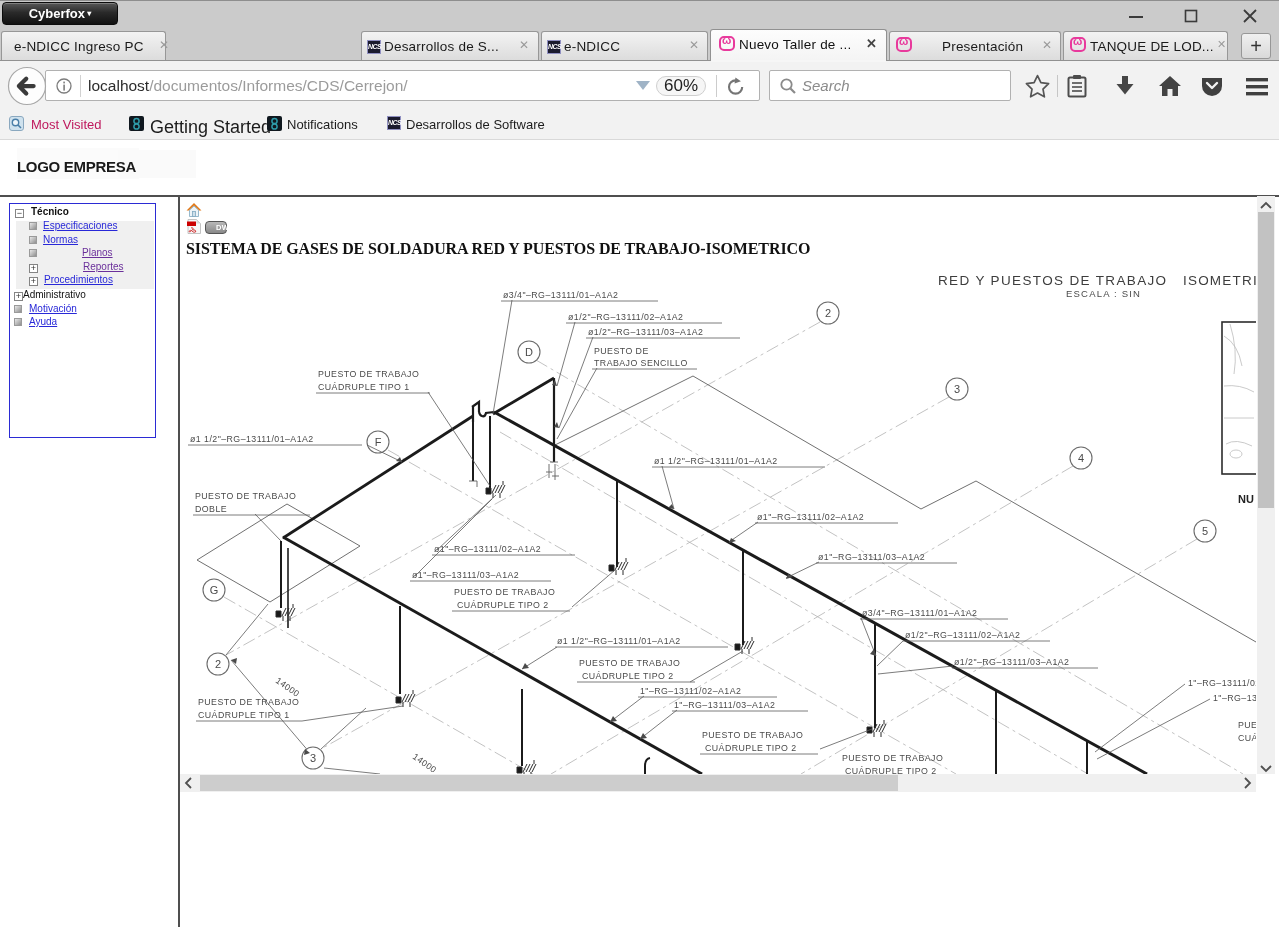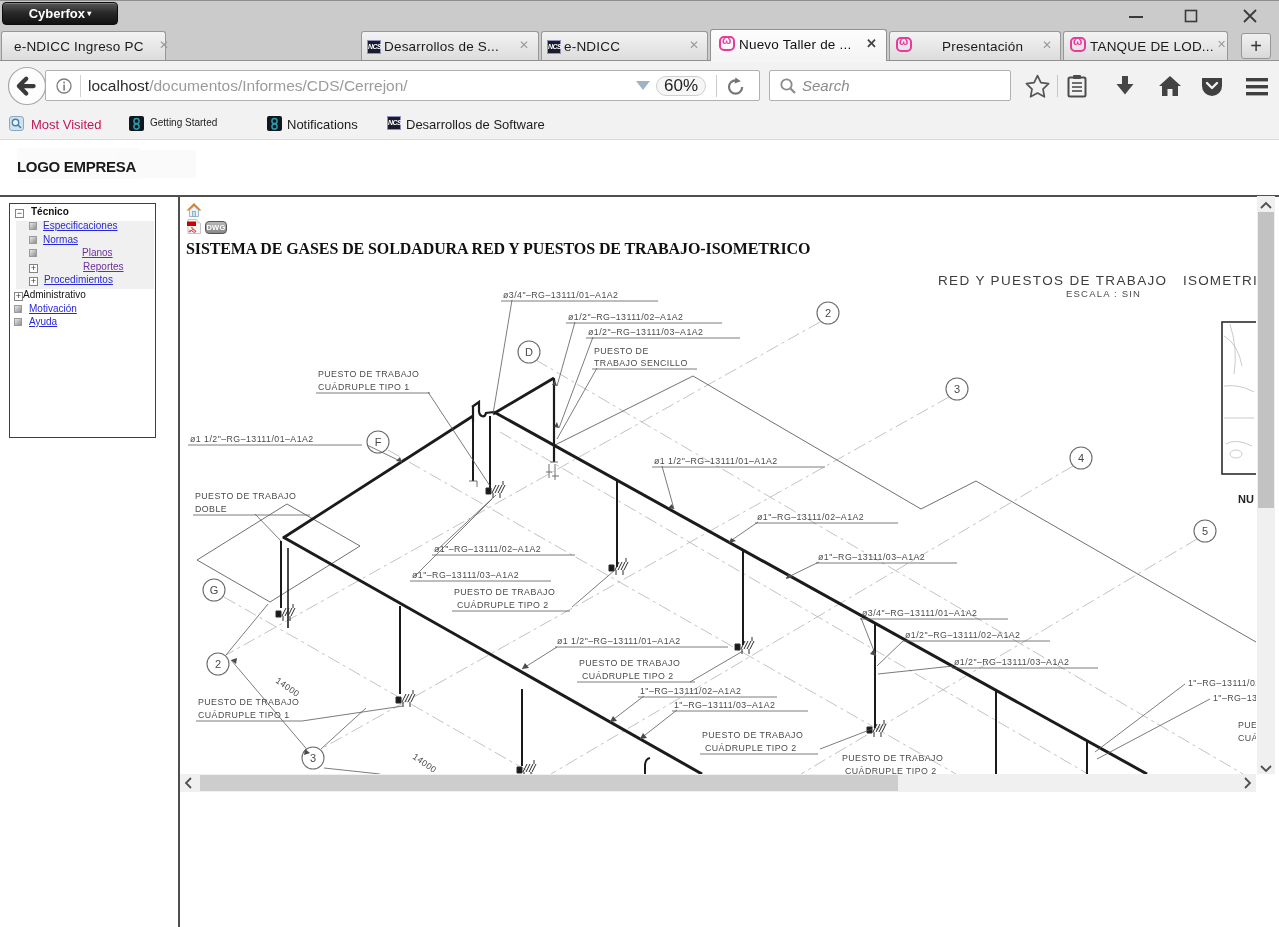--- a/index.html
+++ b/index.html
@@ -151,21 +151,21 @@
     <circle cx="6.5" cy="6.5" r="3.2" fill="#eef6fb" stroke="#4a7fa8" stroke-width="1.4"></circle>
     <line x1="9" y1="9" x2="12" y2="12" stroke="#4a7fa8" stroke-width="1.6"></line>
   </svg>
   <div class="abs" style="left:31px;top:117px;font-size:13px;color:#be185d;">Most Visited</div>
 
   <svg class="abs" style="left:129px;top:116px;" width="15" height="15">
     <rect x="0" y="0" width="15" height="15" rx="2" fill="#10181f"></rect>
     <circle cx="7.5" cy="5" r="2.6" fill="none" stroke="#2e9aa8" stroke-width="1.5"></circle>
     <circle cx="7.5" cy="10.5" r="2.6" fill="none" stroke="#2e9aa8" stroke-width="1.5"></circle>
   </svg>
-  <div class="abs" style="left:150px;top:117px;font-size:10px;color:#1c1c1c;">Getting Started</div>
+  <div class="abs" style="left:150px;top:117px;font-size:18px;color:#1c1c1c;">Getting Started</div>
 
   <svg class="abs" style="left:267px;top:116px;" width="15" height="15">
     <rect x="0" y="0" width="15" height="15" rx="2" fill="#10181f"></rect>
     <circle cx="7.5" cy="5" r="2.6" fill="none" stroke="#2e9aa8" stroke-width="1.5"></circle>
     <circle cx="7.5" cy="10.5" r="2.6" fill="none" stroke="#2e9aa8" stroke-width="1.5"></circle>
   </svg>
   <div class="abs" style="left:287px;top:117px;font-size:13px;color:#1c1c1c;">Notifications</div>
 
   <span class="abs ncsicon" style="left:387px;top:116px;"></span>
   <div class="abs" style="left:406px;top:117px;font-size:13px;color:#1c1c1c;">Desarrollos de Software</div>
@@ -209,21 +209,21 @@
     <rect x="6.5" y="9.5" width="3" height="5" fill="#cfe0ea" stroke="#7fa8c0" stroke-width="0.8"></rect>
   </svg>
 
   <svg class="abs" style="left:187px;top:219px;" width="14" height="15">
     <path d="M1 0.5 H9.5 L13.5 4.5 V14.5 H1 Z" fill="#f7f7f7" stroke="#b5b5b5" stroke-width="0.8"></path>
     <path d="M9.5 0.5 L13.5 4.5 H9.5 Z" fill="#d9d9d9"></path>
     <rect x="0" y="2.5" width="9" height="4.5" fill="#cc0000"></rect>
     <path d="M4 9 C5.5 8 7 9.5 5.5 11 C7.5 10.5 9.5 11.5 8.5 13 C7 13.8 5 12.5 4.5 11.5 C3.5 12.8 2.5 13.5 2.2 12.6 C2 11.8 3.2 11 4.5 11.5" fill="none" stroke="#cc2222" stroke-width="0.9"></path>
   </svg>
 
-  <div class="abs" style="left:205px;top:221px;width:22px;height:13px;background:linear-gradient(#b9b9b9,#888);border:1px solid #555;border-radius:4px;color:#fff;font-size:7.5px;font-weight:bold;text-align:center;line-height:11px;letter-spacing:0.3px;">DWG</div>
+  <div class="abs" style="left:205px;top:221px;width:22px;height:13px;background:linear-gradient(#b9b9b9,#888);border:1px solid #555;border-radius:4px;color:#fff;font-size:7.5px;font-weight:bold;text-align:center;line-height:11px;letter-spacing:0.3px;padding-left:10px;">DWG</div>
 
   <div class="abs" style="left:186px;top:240px;font-family:'Liberation Serif',serif;font-weight:bold;font-size:16px;color:#111;letter-spacing:-0.1px;">SISTEMA DE GASES DE SOLDADURA RED Y PUESTOS DE TRABAJO-ISOMETRICO</div>
 
   <svg class="abs" style="left:180px;top:196px;" width="1076" height="578" viewBox="0 0 1076 578" id="cad">
     <defs>
 
       <g id="sym" stroke="#2a2a2a" stroke-width="1">
         <path d="M-8,-1 h5 v6 h-5 Z" fill="#1a1a1a"></path>
         <line x1="-2" y1="4" x2="2" y2="-4"></line>
         <line x1="1" y1="4" x2="5" y2="-4"></line>

